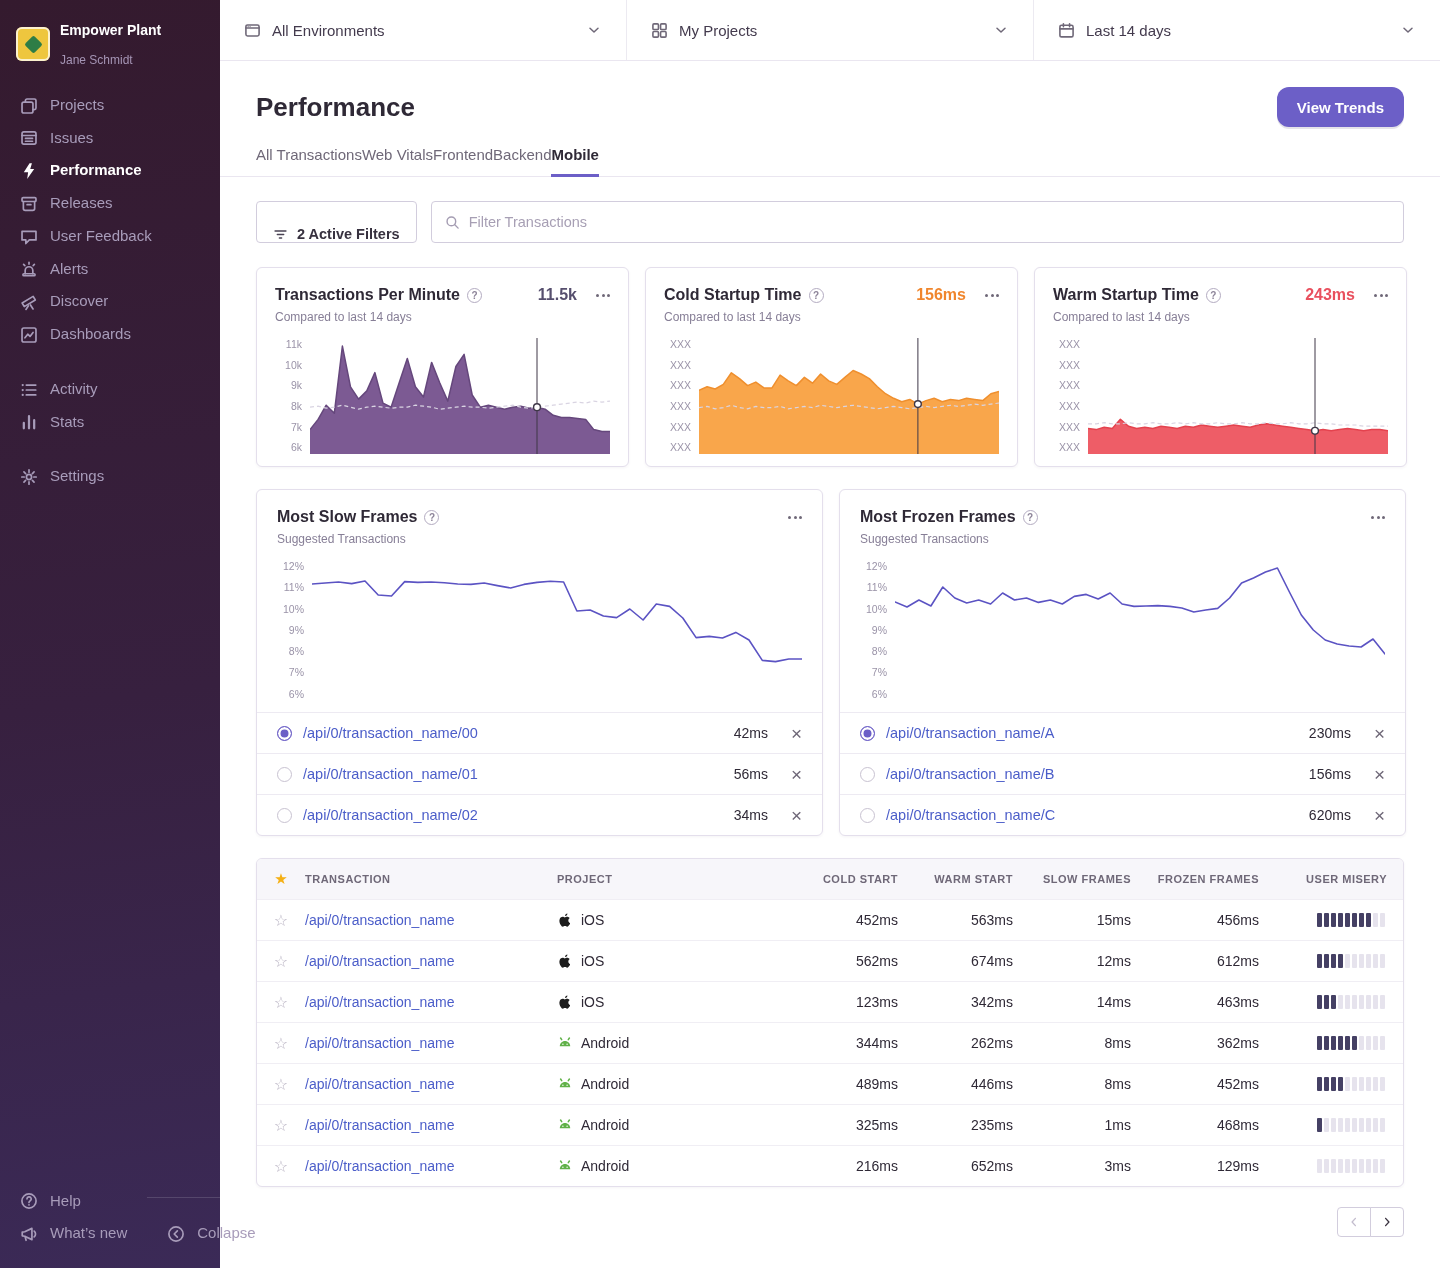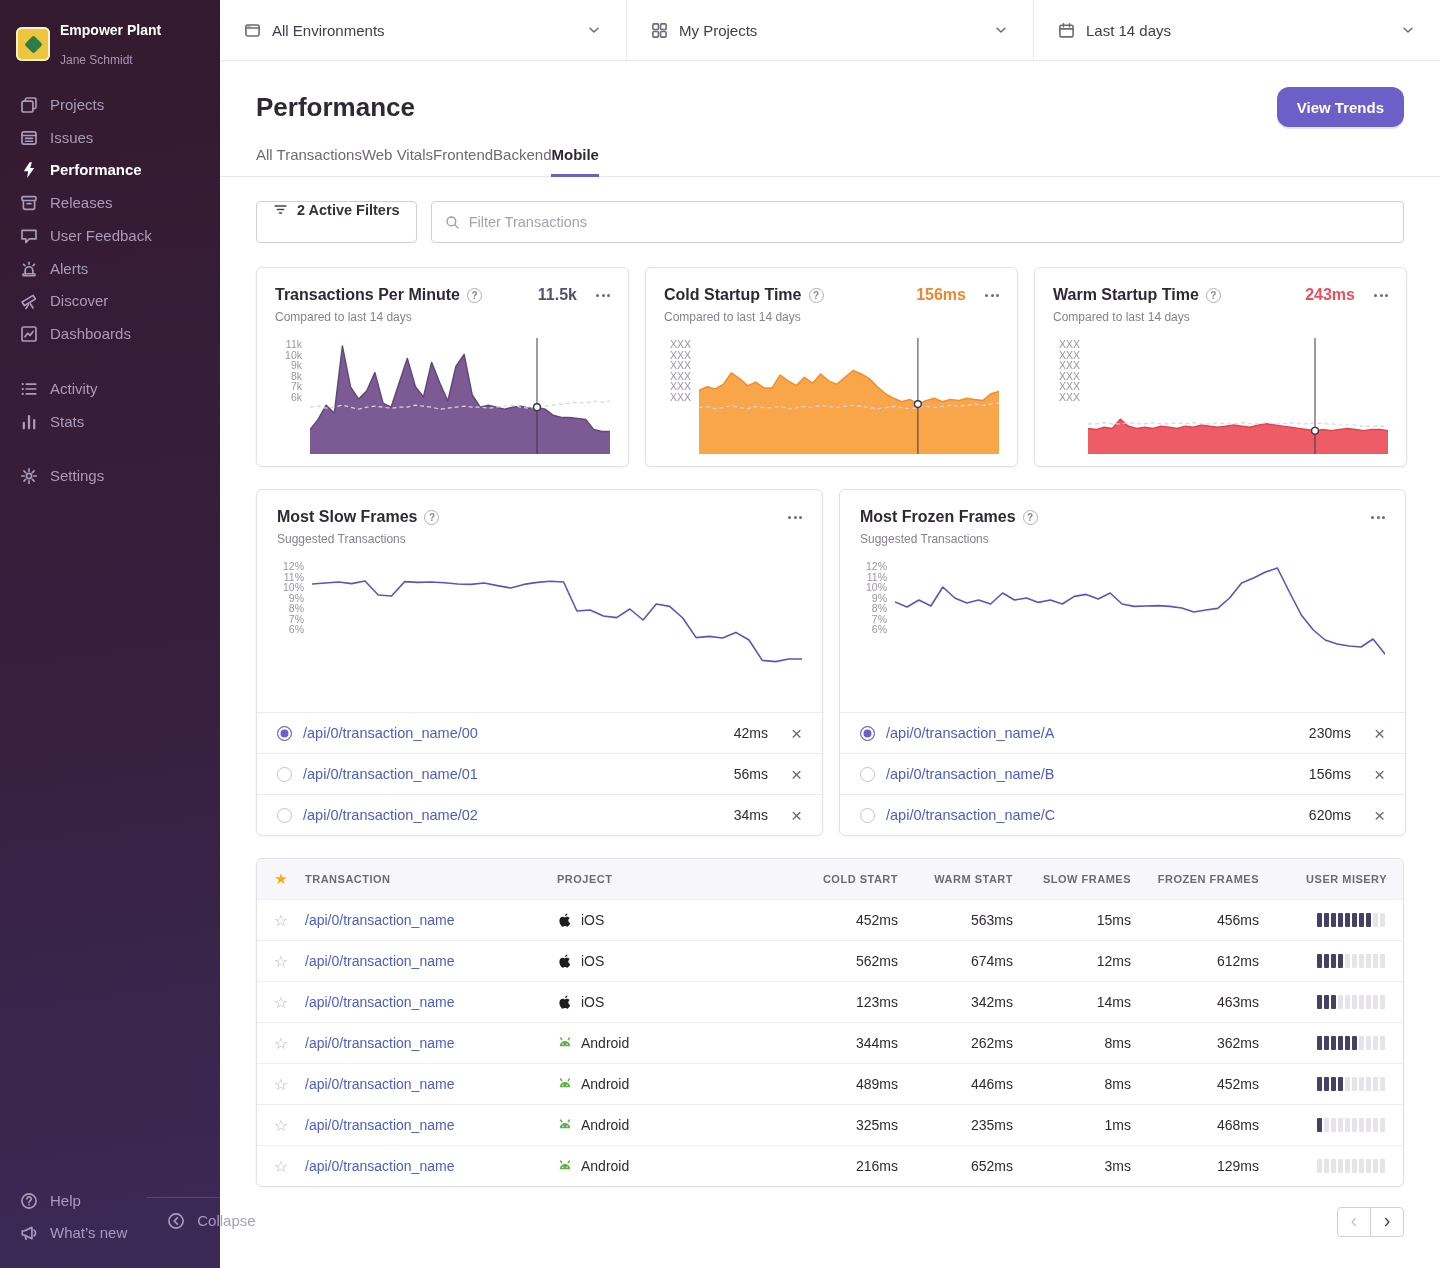--- a/index.html
+++ b/index.html
@@ -8,21 +8,21 @@
   .app{display:flex;width:1440px;height:1268px}
 
   
   .sidebar{width:220px;flex:none;background:linear-gradient(172deg,#341a2e 0%,#37203f 55%,#3b2a57 100%);display:flex;flex-direction:column;padding:14px 0 18px;color:#a89cba}
   .org-header{display:flex;align-items:center;gap:10px;padding:8px 16px 22px;cursor:pointer}
   .logo{width:34px;height:34px;border-radius:6px;background:#eec63e;display:flex;align-items:center;justify-content:center;box-shadow:inset 0 0 0 2px rgba(255,255,255,.75)}
   .logo-diamond{width:13px;height:13px;background:#2e7d46;transform:rotate(45deg);border-radius:2px}
   .org-name{color:#fff;font-size:14px;font-weight:700;line-height:1.2}
   .user-name{font-size:12px;color:#a violet;color:#a595b5;margin-top:14px}
   .nav-group{margin-bottom:22px;display:flex;flex-direction:column}
-  .nav-item{display:flex;align-items:flex-start;gap:12px;padding:7px 20px;font-size:15px;color:#a89cba;cursor:pointer;line-height:1.25;white-space:nowrap}
+  .nav-item{display:flex;align-items:flex-end;gap:12px;padding:7px 20px;font-size:15px;color:#a89cba;cursor:pointer;line-height:1.25;white-space:nowrap}
   .nav-item.active{color:#fff;font-weight:600}
   .nav-item .icon{width:18px;height:18px}
   .sidebar-footer{margin-top:auto;display:flex;flex-direction:row}
   .collapse-item{margin-top:12px;border-top:1px solid rgba(255,255,255,.14);padding-top:14px}
   .icon{display:inline-flex;align-items:center;justify-content:center;flex:none}
   .icon svg{width:100%;height:100%;display:block}
 
   
   .main{flex:1;display:flex;flex-direction:column;min-width:0;overflow:hidden}
   .topbar{display:flex;height:61px;border-bottom:1px solid #eae6f0;background:#fff;flex:none}
@@ -35,40 +35,40 @@
   .page-head{display:flex;align-items:center;justify-content:space-between;padding:26px 36px 0}
   .page-head h1{font-size:26px;font-weight:600;color:#2f2936}
   .btn-primary{background:var(--accent,#6c5fc7);color:#fff;border:none;border-radius:12px;height:40px;padding:0 20px;font-size:15px;font-weight:600;cursor:pointer;font-family:inherit;box-shadow:0 2px 0 rgba(45,30,70,.12)}
 
   .tabs{display:flex;padding:19px 36px 0;border-bottom:1px solid #eae6f0}
   .tab{padding-bottom:11px;font-size:15px;color:#6f6878;cursor:pointer;border-bottom:3px solid transparent;margin-bottom:-1px}
   .tab.active{color:#2f2936;font-weight:600;border-color:var(--accent,#6c5fc7)}
 
   .page-body{padding:24px 36px 26px;flex:1;overflow:hidden}
   .filter-row{display:flex;gap:14px;margin-bottom:24px}
-  .filter-btn{display:flex;align-items:flex-start;gap:9px;background:#fff;border:1px solid #d2cddd;border-radius:4px;height:42px;padding:0 16px;font-size:14.5px;font-weight:700;color:#37313f;cursor:pointer;font-family:inherit}
+  .filter-btn{display:flex;align-items:flex-end;gap:9px;background:#fff;border:1px solid #d2cddd;border-radius:4px;height:42px;padding:0 16px;font-size:14.5px;font-weight:700;color:#37313f;cursor:pointer;font-family:inherit}
   .filter-btn .icon{width:15px;height:15px;color:#4a4354}
   .search{flex:1;display:flex;align-items:center;gap:9px;border:1px solid #d2cddd;border-radius:4px;padding:0 13px;background:#fff}
   .search .icon{width:15px;height:15px;color:#a49cb2}
   .search input{flex:1;border:none;outline:none;font-size:14.5px;color:#2f2936;font-family:inherit;background:transparent}
   .search input::placeholder{color:#a79fb4}
 
   
   .card{background:#fff;border:1px solid #e4dfec;border-radius:6px;box-shadow:0 1px 3px rgba(50,35,70,.05)}
   .metric-grid{display:grid;grid-template-columns:repeat(3,1fr);gap:16px;margin-bottom:22px}
   .metric-card{padding:18px 18px 12px}
   .card-head{display:flex;align-items:center;gap:7px}
   .card-title{font-size:16px;font-weight:600;color:#2f2936}
   .q-icon{width:15px;height:15px;border:1px solid #b3abc1;border-radius:50%;color:#8d8499;font-size:10px;font-weight:700;display:inline-flex;align-items:center;justify-content:center;cursor:pointer;flex:none}
   .metric-value{margin-left:auto;font-size:16px;font-weight:600}
   .dots{display:inline-flex;gap:2.5px;margin-left:12px;cursor:pointer;align-items:center}
   .dots i{width:3px;height:3px;border-radius:50%;background:#6f6878}
   .card-sub{font-size:12px;color:#867e96;margin:6px 0 14px}
   .chart-row{display:flex;gap:8px;align-items:stretch}
-  .y-labels{display:flex;flex-direction:column;text-align:right;font-size:10.5px;color:#9a93a8;min-width:27px;line-height:1;padding:1px 0}
+  .y-labels{display:flex;flex-direction:column;justify-content:space-between;text-align:right;font-size:10.5px;color:#9a93a8;min-width:27px;line-height:1;padding:1px 0}
   .metric-chart{flex:1;height:116px;min-width:0}
   .frame-chart{flex:1;height:140px;min-width:0}
 
   .frame-grid{display:grid;grid-template-columns:1fr 1fr;gap:16px;margin-bottom:22px}
   .frame-card{padding-top:18px}
   .frame-card .pad{padding-left:20px;padding-right:20px}
   .frame-card .card-head .dots{margin-left:auto}
   .frame-card .chart-row{margin:12px 20px 12px}
   .sug-row{display:flex;align-items:center;gap:11px;height:41px;padding:0 20px;border-top:1px solid #edeaf2;font-size:14.5px}
   .radio{width:15px;height:15px;border-radius:50%;border:1.5px solid #c8c2d1;flex:none;cursor:pointer;background:#fff}

